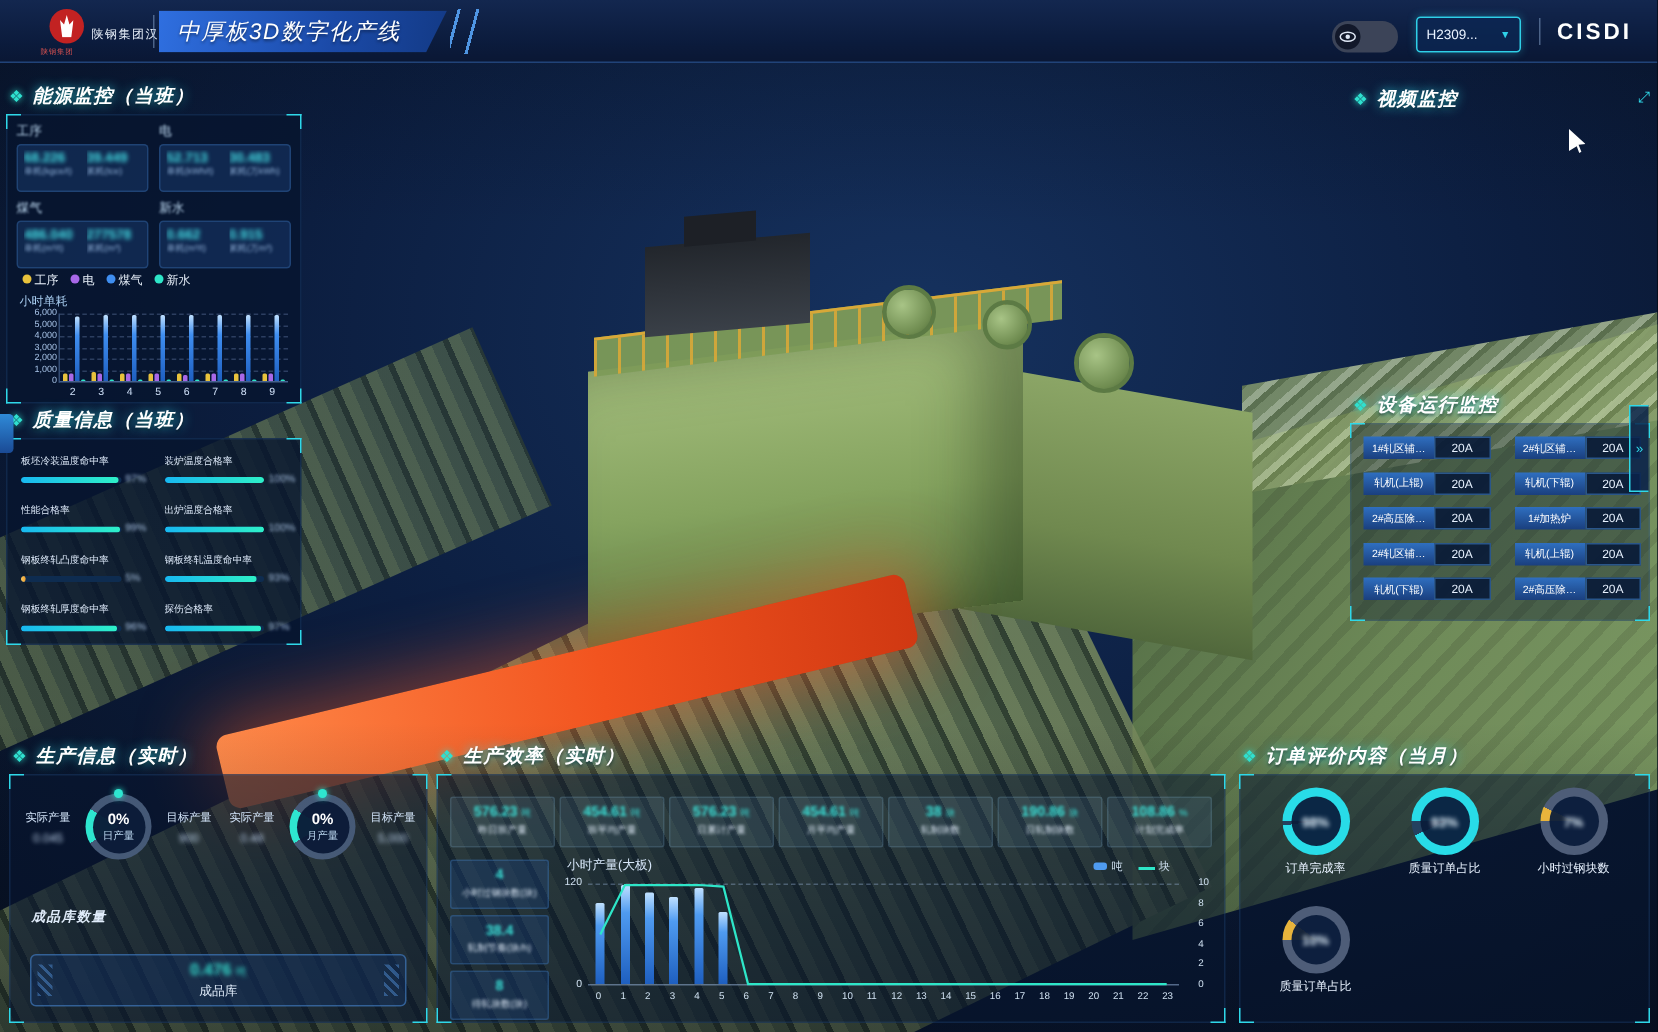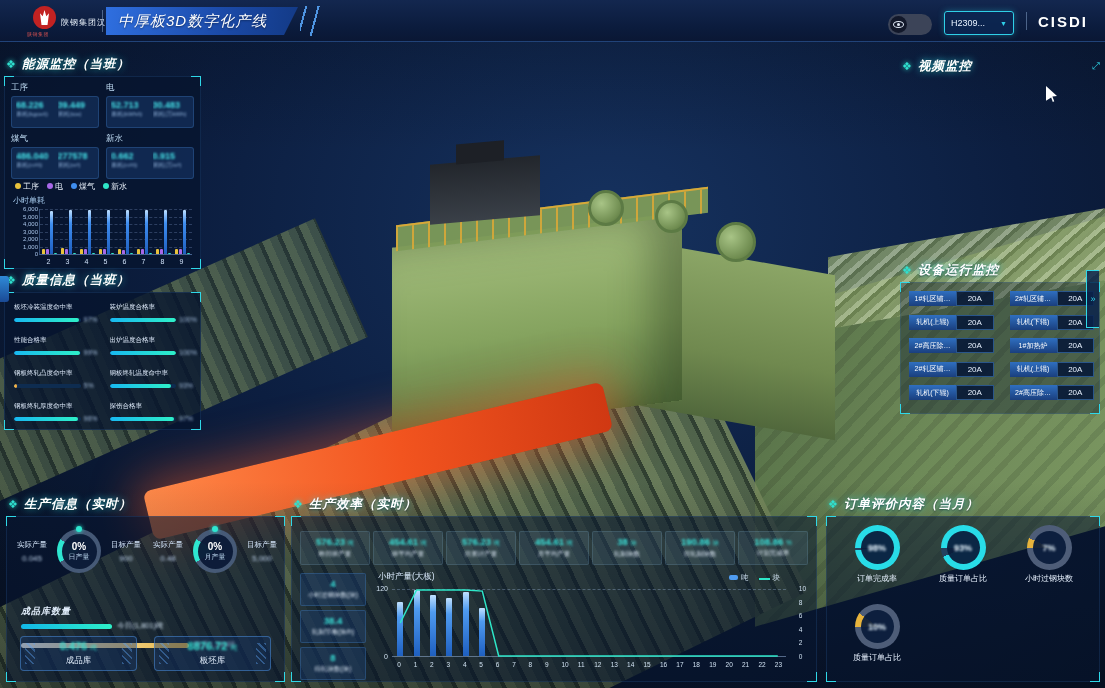--- a/index.html
+++ b/index.html
@@ -583,38 +583,24 @@
               <div class="gpct">0%</div>
               <div class="glab">月产量</div>
             </div>
             <div class="gside">
               <div class="gslabel">目标产量</div>
               <div class="gsval blur">5,000</div>
             </div>
           </div>
         </div>
       <div class="invtitle">成品库数量</div>
-      <div class="invbars" id="inv-bars">
-          <div class="invrow">
-            <div class="invfill" style="width: 91.2px; background: linear-gradient(90deg, rgb(18, 184, 232), rgb(46, 240, 200));"></div>
-            <span class="invtext blur-s">今日(1,801)吨</span>
-          </div>
-          <div class="invrow">
-            <div class="invfill" style="width: 168px; background: linear-gradient(90deg, rgb(248, 248, 240), rgb(232, 180, 60));"></div>
-            <span class="invtext blur-s">昨天1,293吨</span>
-          </div>
-        </div>
       <div class="storerow" id="store-row">
           <div class="store">
             <div class="stval blur">0.476 <span class="stunit">吨</span></div>
             <div class="stlab">成品库</div>
-          </div>
-          <div class="store">
-            <div class="stval blur">8876.72 <span class="stunit">吨</span></div>
-            <div class="stlab">板坯库</div>
           </div>
         </div>
     </div>
   </section>
 
   <section class="panel eff">
     <div class="ptitle">
         <span class="picon">❖</span>
       <span class="ptext">生产效率（实时）</span>
       </div>

